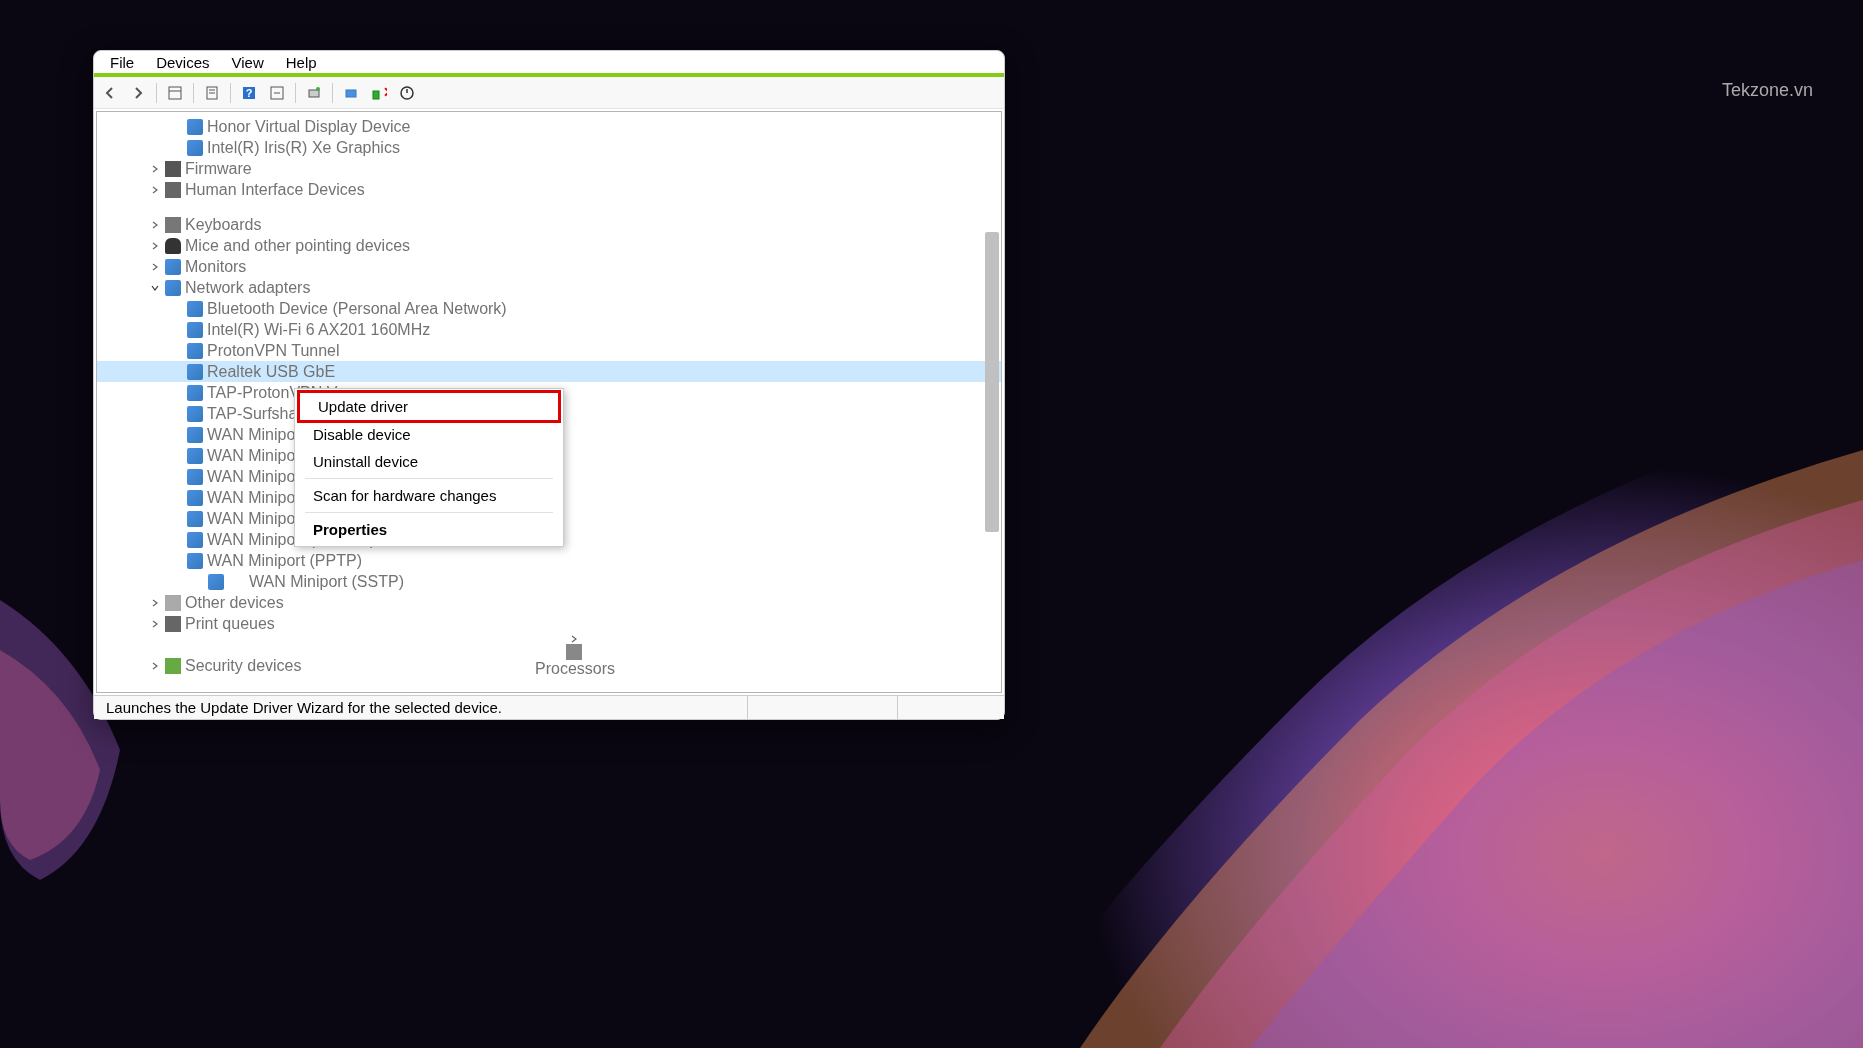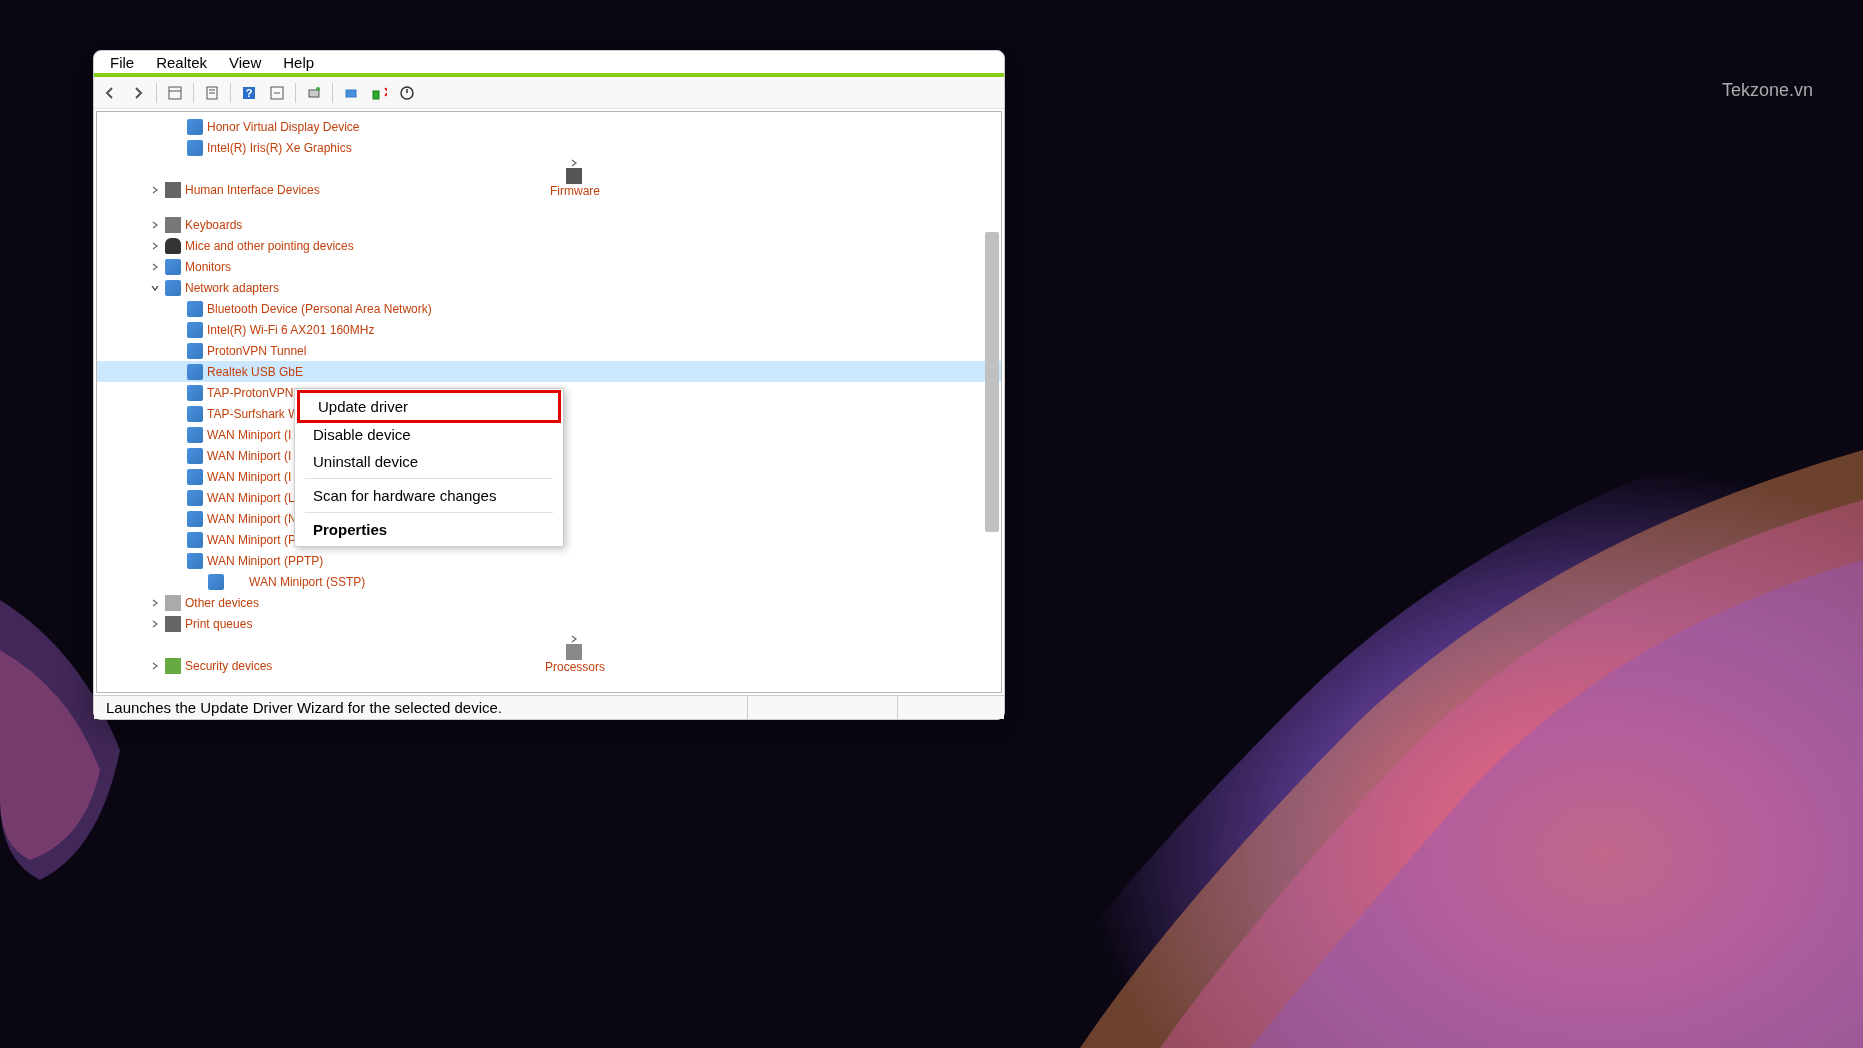--- a/index.html
+++ b/index.html
@@ -86,22 +86,22 @@
     .tree-container {
       flex: 1;
       border: 1px solid #b5b5b5;
       margin: 2px;
       overflow: hidden;
       position: relative;
       background: #fff;
     }
     .tree {
       padding: 4px 0;
-      font-size: 12px;
-      color: #c2410c;
+      font-size: 16px;
+      color: #737373;
     }
     .tree-node {
       display: flex;
       align-items: center;
       height: 21px;
       white-space: nowrap;
     }
     .expand-arrow {
       width: 12px; height: 12px;
       display: inline-flex; align-items: center; justify-content: center;
@@ -200,21 +200,21 @@
     <path d="M 0 650 Q 70 690 100 770 Q 85 840 30 860 Q 0 845 0 800 Z" fill="#c95a8f" opacity="0.4"></path>
   </svg>
 </div>
 
 <div class="watermark">Tekzone.vn</div>
 
 <div class="window">
 
   <div class="menubar">
     <span class="menu-item">File</span>
-    <span class="menu-item">Realtek</span>
+    <span class="menu-item">Devices</span>
     <span class="menu-item">View</span>
     <span class="menu-item">Help</span>
   </div>
 
   <div class="toolbar">
     <div class="tb-btn">
         <svg width="16" height="16" viewBox="0 0 16 16">
           <path d="M10 3 L5 8 L10 13" fill="none" stroke="#555" stroke-width="2"></path>
         </svg>
       </div>
@@ -283,21 +283,21 @@
         <div class="tree-node" style="padding-left: 74px;">
           <span class="expand-arrow"></span>
           <span class="node-icon icon-display"></span>
           <span>Honor Virtual Display Device</span>
         </div>
         <div class="tree-node" style="padding-left: 74px;">
           <span class="expand-arrow"></span>
           <span class="node-icon icon-display"></span>
           <span>Intel(R) Iris(R) Xe Graphics</span>
         </div>
-        <div class="tree-node" style="padding-left: 52px; flex-direction: column;">
+        <div class="tree-node" style="padding-left: 52px;">
           <span class="expand-arrow">
             <svg width="10" height="10" viewBox="0 0 10 10">
               <path d="M3 2 L7 5 L3 8" fill="none" stroke="#666" stroke-width="1.2"></path>
             </svg>
           </span>
           <span class="node-icon icon-firmware"></span>
           <span>Firmware</span>
         </div>
         <div class="tree-node" style="padding-left: 52px;">
           <span class="expand-arrow">

